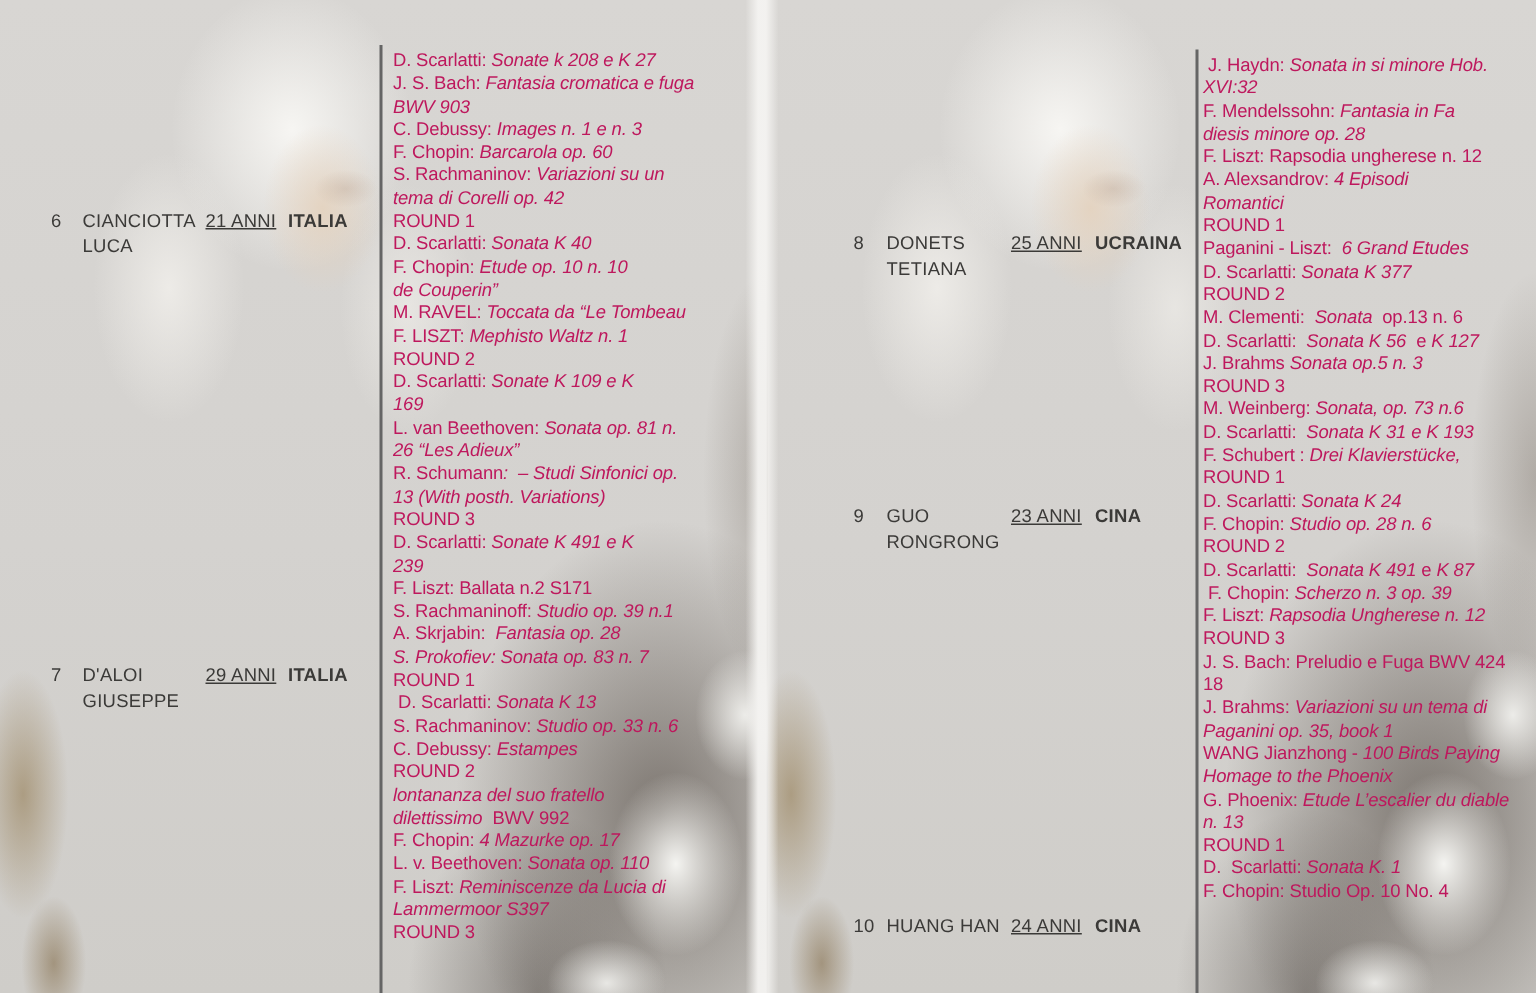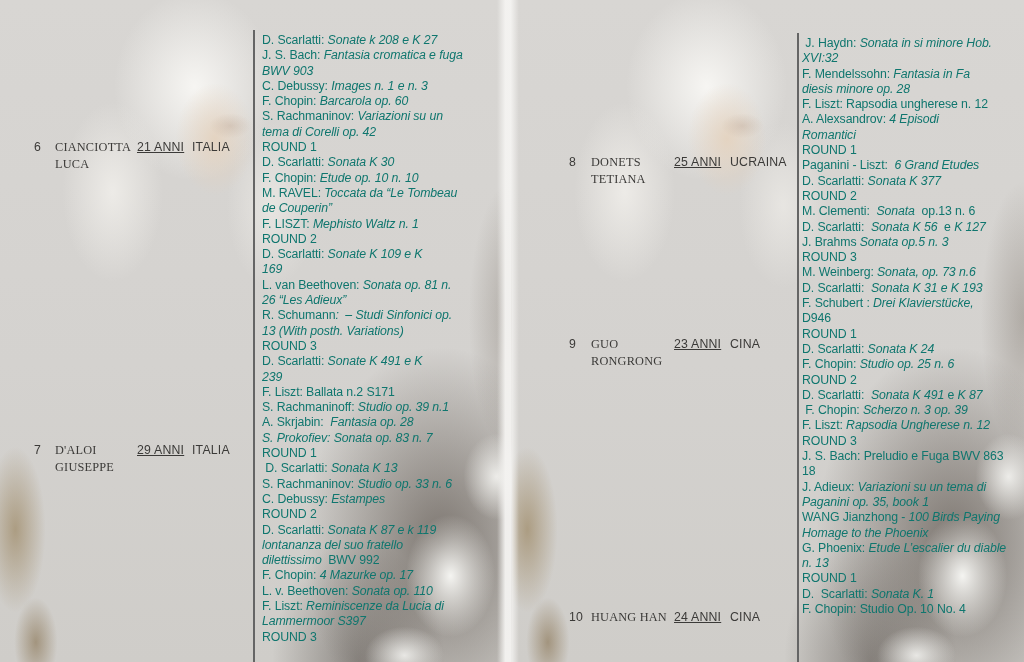--- a/index.html
+++ b/index.html
@@ -45,35 +45,35 @@
 
   .divider{
     position:absolute;z-index:3;
     left:var(--div-x);top:var(--div-top);bottom:0;width:1.5px;
     background:#656565;
   }
 
   .repertoire{
     position:absolute;z-index:3;
     left:var(--rep-x);top:var(--rep-top);right:4px;
-    color:#0f766e;
+    color:#be185d;
   }
   .rep-line{
     height:15.3px;line-height:15.3px;font-size:12.3px;
     white-space:pre;letter-spacing:-0.1px;
   }
   .rep-line .it{font-style:italic;}
 
   .entry{position:absolute;left:0;width:100%;z-index:3;color:#3b3a38;}
   .entry .col{position:absolute;top:0;white-space:nowrap;font-size:12.3px;line-height:17px;letter-spacing:0.2px;}
   .entry .num{left:var(--num-x);}
   .entry .nm{left:var(--name-x);}
-  .entry .nm .nml{display:block;font-family:Liberation Serif, serif;}
+  .entry .nm .nml{display:block;}
   .entry .age{left:var(--age-x);text-decoration:underline;}
-  .entry .cty{left:var(--cty-x);}
+  .entry .cty{left:var(--cty-x);font-weight:bold;}
   .e-0-0{top:139px;} .e-0-1{top:442px;}
   .e-1-0{top:154px;} .e-1-1{top:336px;} .e-1-2{top:609px;}
 </style>
 </head>
 <body>
 
 <div class="page page-left">
   <div class="portrait"></div>
   <div class="divider"></div>
 
@@ -99,45 +99,44 @@
 
   <div class="repertoire">
       <div class="rep-line"><span>D. Scarlatti: </span><span class="it">Sonate k 208 e K 27</span></div>
       <div class="rep-line"><span>J. S. Bach: </span><span class="it">Fantasia cromatica e fuga</span></div>
       <div class="rep-line"><span class="it">BWV 903</span></div>
       <div class="rep-line"><span>C. Debussy: </span><span class="it">Images n. 1 e n. 3</span></div>
       <div class="rep-line"><span>F. Chopin: </span><span class="it">Barcarola op. 60</span></div>
       <div class="rep-line"><span>S. Rachmaninov: </span><span class="it">Variazioni su un</span></div>
       <div class="rep-line"><span class="it">tema di Corelli op. 42</span></div>
       <div class="rep-line"><span>ROUND 1</span></div>
-      <div class="rep-line"><span>D. Scarlatti: </span><span class="it">Sonata K 30</span></div>
+      <div class="rep-line"><span>D. Scarlatti: </span><span class="it">Sonata K 40</span></div>
       <div class="rep-line"><span>F. Chopin: </span><span class="it">Etude op. 10 n. 10</span></div>
+      <div class="rep-line"><span class="it">de Couperin”</span></div>
       <div class="rep-line"><span>M. RAVEL: </span><span class="it">Toccata da “Le Tombeau</span></div>
-      <div class="rep-line"><span class="it">de Couperin”</span></div>
       <div class="rep-line"><span>F. LISZT: </span><span class="it">Mephisto Waltz n. 1</span></div>
       <div class="rep-line"><span>ROUND 2</span></div>
       <div class="rep-line"><span>D. Scarlatti: </span><span class="it">Sonate K 109 e K</span></div>
       <div class="rep-line"><span class="it">169</span></div>
       <div class="rep-line"><span>L. van Beethoven: </span><span class="it">Sonata op. 81 n.</span></div>
       <div class="rep-line"><span class="it">26 “Les Adieux”</span></div>
       <div class="rep-line"><span>R. Schumann</span><span class="it">:  – Studi Sinfonici op.</span></div>
       <div class="rep-line"><span class="it">13 (With posth. Variations)</span></div>
       <div class="rep-line"><span>ROUND 3</span></div>
       <div class="rep-line"><span>D. Scarlatti: </span><span class="it">Sonate K 491 e K</span></div>
       <div class="rep-line"><span class="it">239</span></div>
       <div class="rep-line"><span>F. Liszt: Ballata n.2 S171</span></div>
       <div class="rep-line"><span>S. Rachmaninoff: </span><span class="it">Studio op. 39 n.1</span></div>
       <div class="rep-line"><span>A. Skrjabin: </span><span class="it"> Fantasia op. 28</span></div>
       <div class="rep-line"><span class="it">S. Prokofiev: Sonata op. 83 n. 7</span></div>
       <div class="rep-line"><span>ROUND 1</span></div>
       <div class="rep-line"><span> D. Scarlatti: </span><span class="it">Sonata K 13</span></div>
       <div class="rep-line"><span>S. Rachmaninov: </span><span class="it">Studio op. 33 n. 6</span></div>
       <div class="rep-line"><span>C. Debussy: </span><span class="it">Estampes</span></div>
       <div class="rep-line"><span>ROUND 2</span></div>
-      <div class="rep-line"><span>D. Scarlatti: </span><span class="it">Sonata K 87 e k 119</span></div>
       <div class="rep-line"><span class="it">lontananza del suo fratello</span></div>
       <div class="rep-line"><span class="it">dilettissimo</span><span>  BWV 992</span></div>
       <div class="rep-line"><span>F. Chopin: </span><span class="it">4 Mazurke op. 17</span></div>
       <div class="rep-line"><span>L. v. Beethoven: </span><span class="it">Sonata op. 110</span></div>
       <div class="rep-line"><span>F. Liszt: </span><span class="it">Reminiscenze da Lucia di</span></div>
       <div class="rep-line"><span class="it">Lammermoor S397</span></div>
       <div class="rep-line"><span>ROUND 3</span></div>
     </div>
 </div>
 
@@ -186,32 +185,31 @@
       <div class="rep-line"><span>Paganini - Liszt:  </span><span class="it">6 Grand Etudes</span></div>
       <div class="rep-line"><span>D. Scarlatti: </span><span class="it">Sonata K 377</span></div>
       <div class="rep-line"><span>ROUND 2</span></div>
       <div class="rep-line"><span>M. Clementi:  </span><span class="it">Sonata</span><span>  op.13 n. 6</span></div>
       <div class="rep-line"><span>D. Scarlatti:  </span><span class="it">Sonata K 56</span><span>  e </span><span class="it">K 127</span></div>
       <div class="rep-line"><span>J. Brahms </span><span class="it">Sonata op.5 n. 3</span></div>
       <div class="rep-line"><span>ROUND 3</span></div>
       <div class="rep-line"><span>M. Weinberg: </span><span class="it">Sonata, op. 73 n.6</span></div>
       <div class="rep-line"><span>D. Scarlatti:  </span><span class="it">Sonata K 31 e K 193</span></div>
       <div class="rep-line"><span>F. Schubert : </span><span class="it">Drei Klavierstücke,</span></div>
-      <div class="rep-line"><span>D946</span></div>
       <div class="rep-line"><span>ROUND 1</span></div>
       <div class="rep-line"><span>D. Scarlatti: </span><span class="it">Sonata K 24</span></div>
-      <div class="rep-line"><span>F. Chopin: </span><span class="it">Studio op. 25 n. 6</span></div>
+      <div class="rep-line"><span>F. Chopin: </span><span class="it">Studio op. 28 n. 6</span></div>
       <div class="rep-line"><span>ROUND 2</span></div>
       <div class="rep-line"><span>D. Scarlatti:  </span><span class="it">Sonata K 491</span><span> e </span><span class="it">K 87</span></div>
       <div class="rep-line"><span> F. Chopin: </span><span class="it">Scherzo n. 3 op. 39</span></div>
       <div class="rep-line"><span>F. Liszt: </span><span class="it">Rapsodia Ungherese n. 12</span></div>
       <div class="rep-line"><span>ROUND 3</span></div>
-      <div class="rep-line"><span>J. S. Bach: Preludio e Fuga BWV 863</span></div>
+      <div class="rep-line"><span>J. S. Bach: Preludio e Fuga BWV 424</span></div>
       <div class="rep-line"><span>18</span></div>
-      <div class="rep-line"><span>J. Adieux: </span><span class="it">Variazioni su un tema di</span></div>
+      <div class="rep-line"><span>J. Brahms: </span><span class="it">Variazioni su un tema di</span></div>
       <div class="rep-line"><span class="it">Paganini op. 35, book 1</span></div>
       <div class="rep-line"><span>WANG Jianzhong - </span><span class="it">100 Birds Paying</span></div>
       <div class="rep-line"><span class="it">Homage to the Phoenix</span></div>
       <div class="rep-line"><span>G. Phoenix: </span><span class="it">Etude L’escalier du diable</span></div>
       <div class="rep-line"><span class="it">n. 13</span></div>
       <div class="rep-line"><span>ROUND 1</span></div>
       <div class="rep-line"><span>D.  Scarlatti: </span><span class="it">Sonata K. 1</span></div>
       <div class="rep-line"><span>F. Chopin: Studio Op. 10 No. 4</span></div>
     </div>
 </div>

